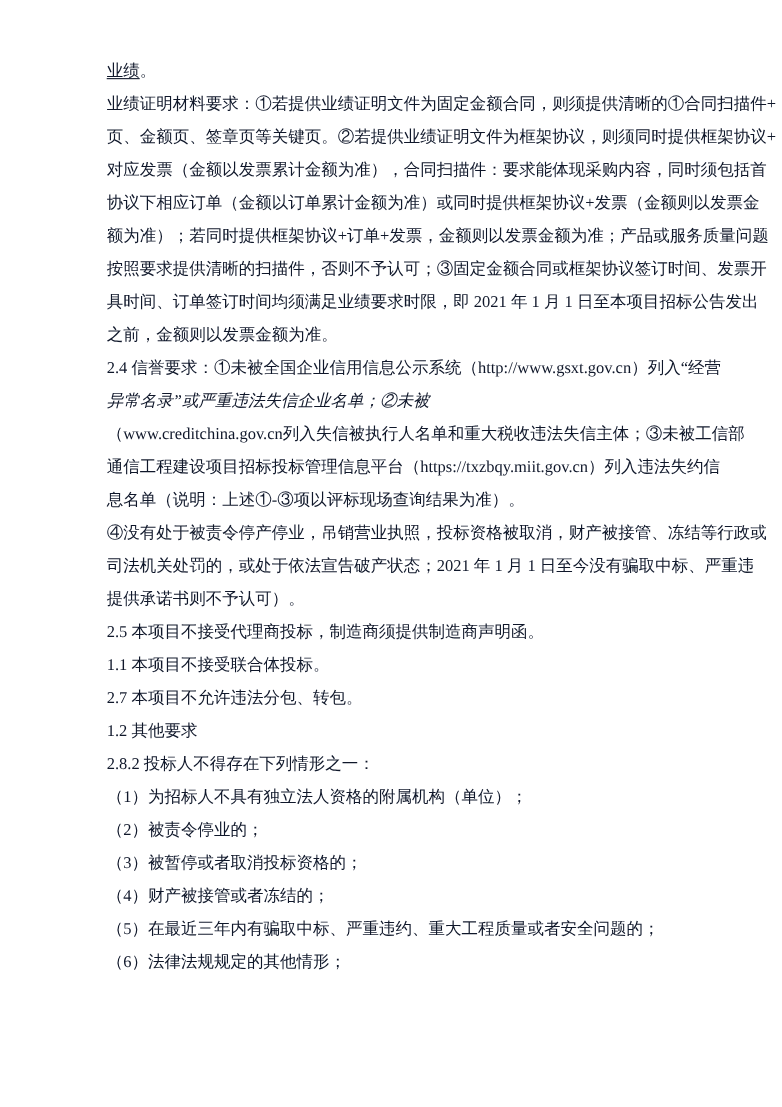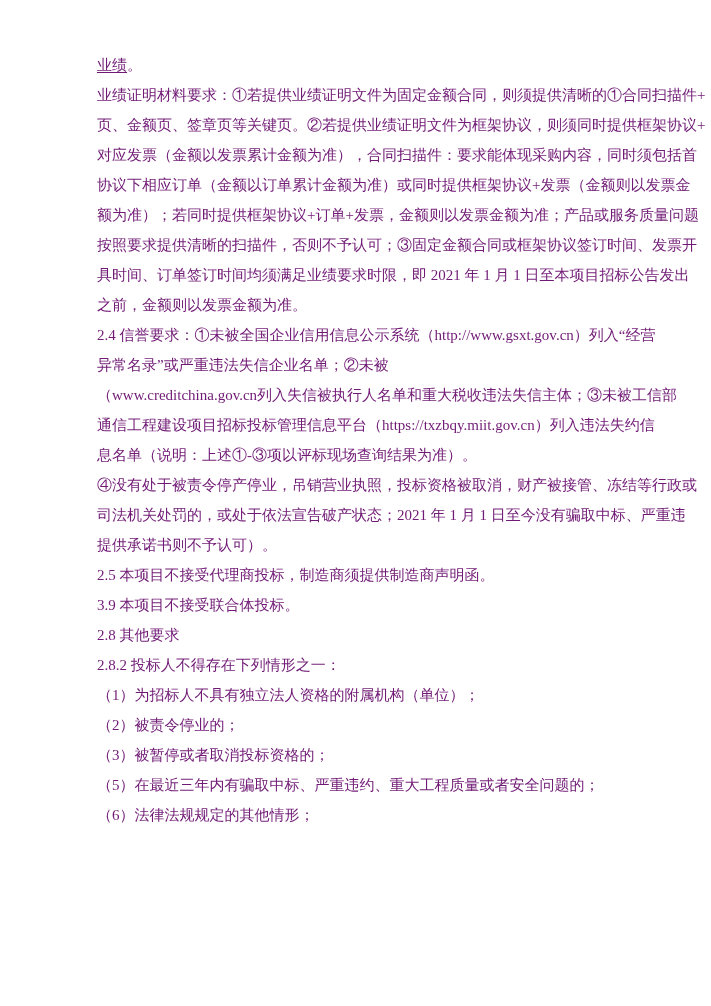--- a/index.html
+++ b/index.html
@@ -25,53 +25,56 @@
   }
   .line {
     height: 30px;
     line-height: 30px;
     white-space: nowrap;
   }
   .split {
     display: flex;
     justify-content: space-between;
     white-space: nowrap;
+    font-style: italic;
   }
   .u {
     text-decoration: underline;
     text-underline-offset: 2px;
   }
 </style>
 </head>
 <body>
 
 <div class="page">
-  <div class="doc" style="color: #701a75;">
+  <div class="doc" style="color: #0f172a;">
     <div class="line"><span class="u">业绩</span><span>。</span></div>
     <div class="line">业绩证明材料要求：①若提供业绩证明文件为固定金额合同，则须提供清晰的①合同扫描件+</div>
     <div class="line">页、金额页、签章页等关键页。②若提供业绩证明文件为框架协议，则须同时提供框架协议+</div>
     <div class="line">对应发票（金额以发票累计金额为准），合同扫描件：要求能体现采购内容，同时须包括首</div>
     <div class="line">协议下相应订单（金额以订单累计金额为准）或同时提供框架协议+发票（金额则以发票金</div>
     <div class="line">额为准）；若同时提供框架协议+订单+发票，金额则以发票金额为准；产品或服务质量问题</div>
     <div class="line">按照要求提供清晰的扫描件，否则不予认可；③固定金额合同或框架协议签订时间、发票开</div>
     <div class="line">具时间、订单签订时间均须满足业绩要求时限，即 2021 年 1 月 1 日至本项目招标公告发出</div>
     <div class="line">之前，金额则以发票金额为准。</div>
     <div class="line">2.4 信誉要求：①未被全国企业信用信息公示系统（http://www.gsxt.gov.cn）列入“经营</div>
     <div class="line split">
         <span>异常名录”或严重违法失信企业名单；②未被</span>
       </div>
     <div class="line">（www.creditchina.gov.cn列入失信被执行人名单和重大税收违法失信主体；③未被工信部</div>
     <div class="line">通信工程建设项目招标投标管理信息平台（https://txzbqy.miit.gov.cn）列入违法失约信</div>
     <div class="line">息名单（说明：上述①-③项以评标现场查询结果为准）。</div>
     <div class="line">④没有处于被责令停产停业，吊销营业执照，投标资格被取消，财产被接管、冻结等行政或</div>
     <div class="line">司法机关处罚的，或处于依法宣告破产状态；2021 年 1 月 1 日至今没有骗取中标、严重违</div>
     <div class="line">提供承诺书则不予认可）。</div>
     <div class="line">2.5 本项目不接受代理商投标，制造商须提供制造商声明函。</div>
-    <div class="line">3.9 本项目不接受联合体投标。</div>
-    <div class="line">2.8 其他要求</div>
+    <div class="line">1.1 本项目不接受联合体投标。</div>
+    <div class="line">2.7 本项目不允许违法分包、转包。</div>
+    <div class="line">1.2 其他要求</div>
     <div class="line">2.8.2 投标人不得存在下列情形之一：</div>
     <div class="line">（1）为招标人不具有独立法人资格的附属机构（单位）；</div>
     <div class="line">（2）被责令停业的；</div>
     <div class="line">（3）被暂停或者取消投标资格的；</div>
+    <div class="line">（4）财产被接管或者冻结的；</div>
     <div class="line">（5）在最近三年内有骗取中标、严重违约、重大工程质量或者安全问题的；</div>
     <div class="line">（6）法律法规规定的其他情形；</div>
   </div>
 </div>
 
 </body></html>

